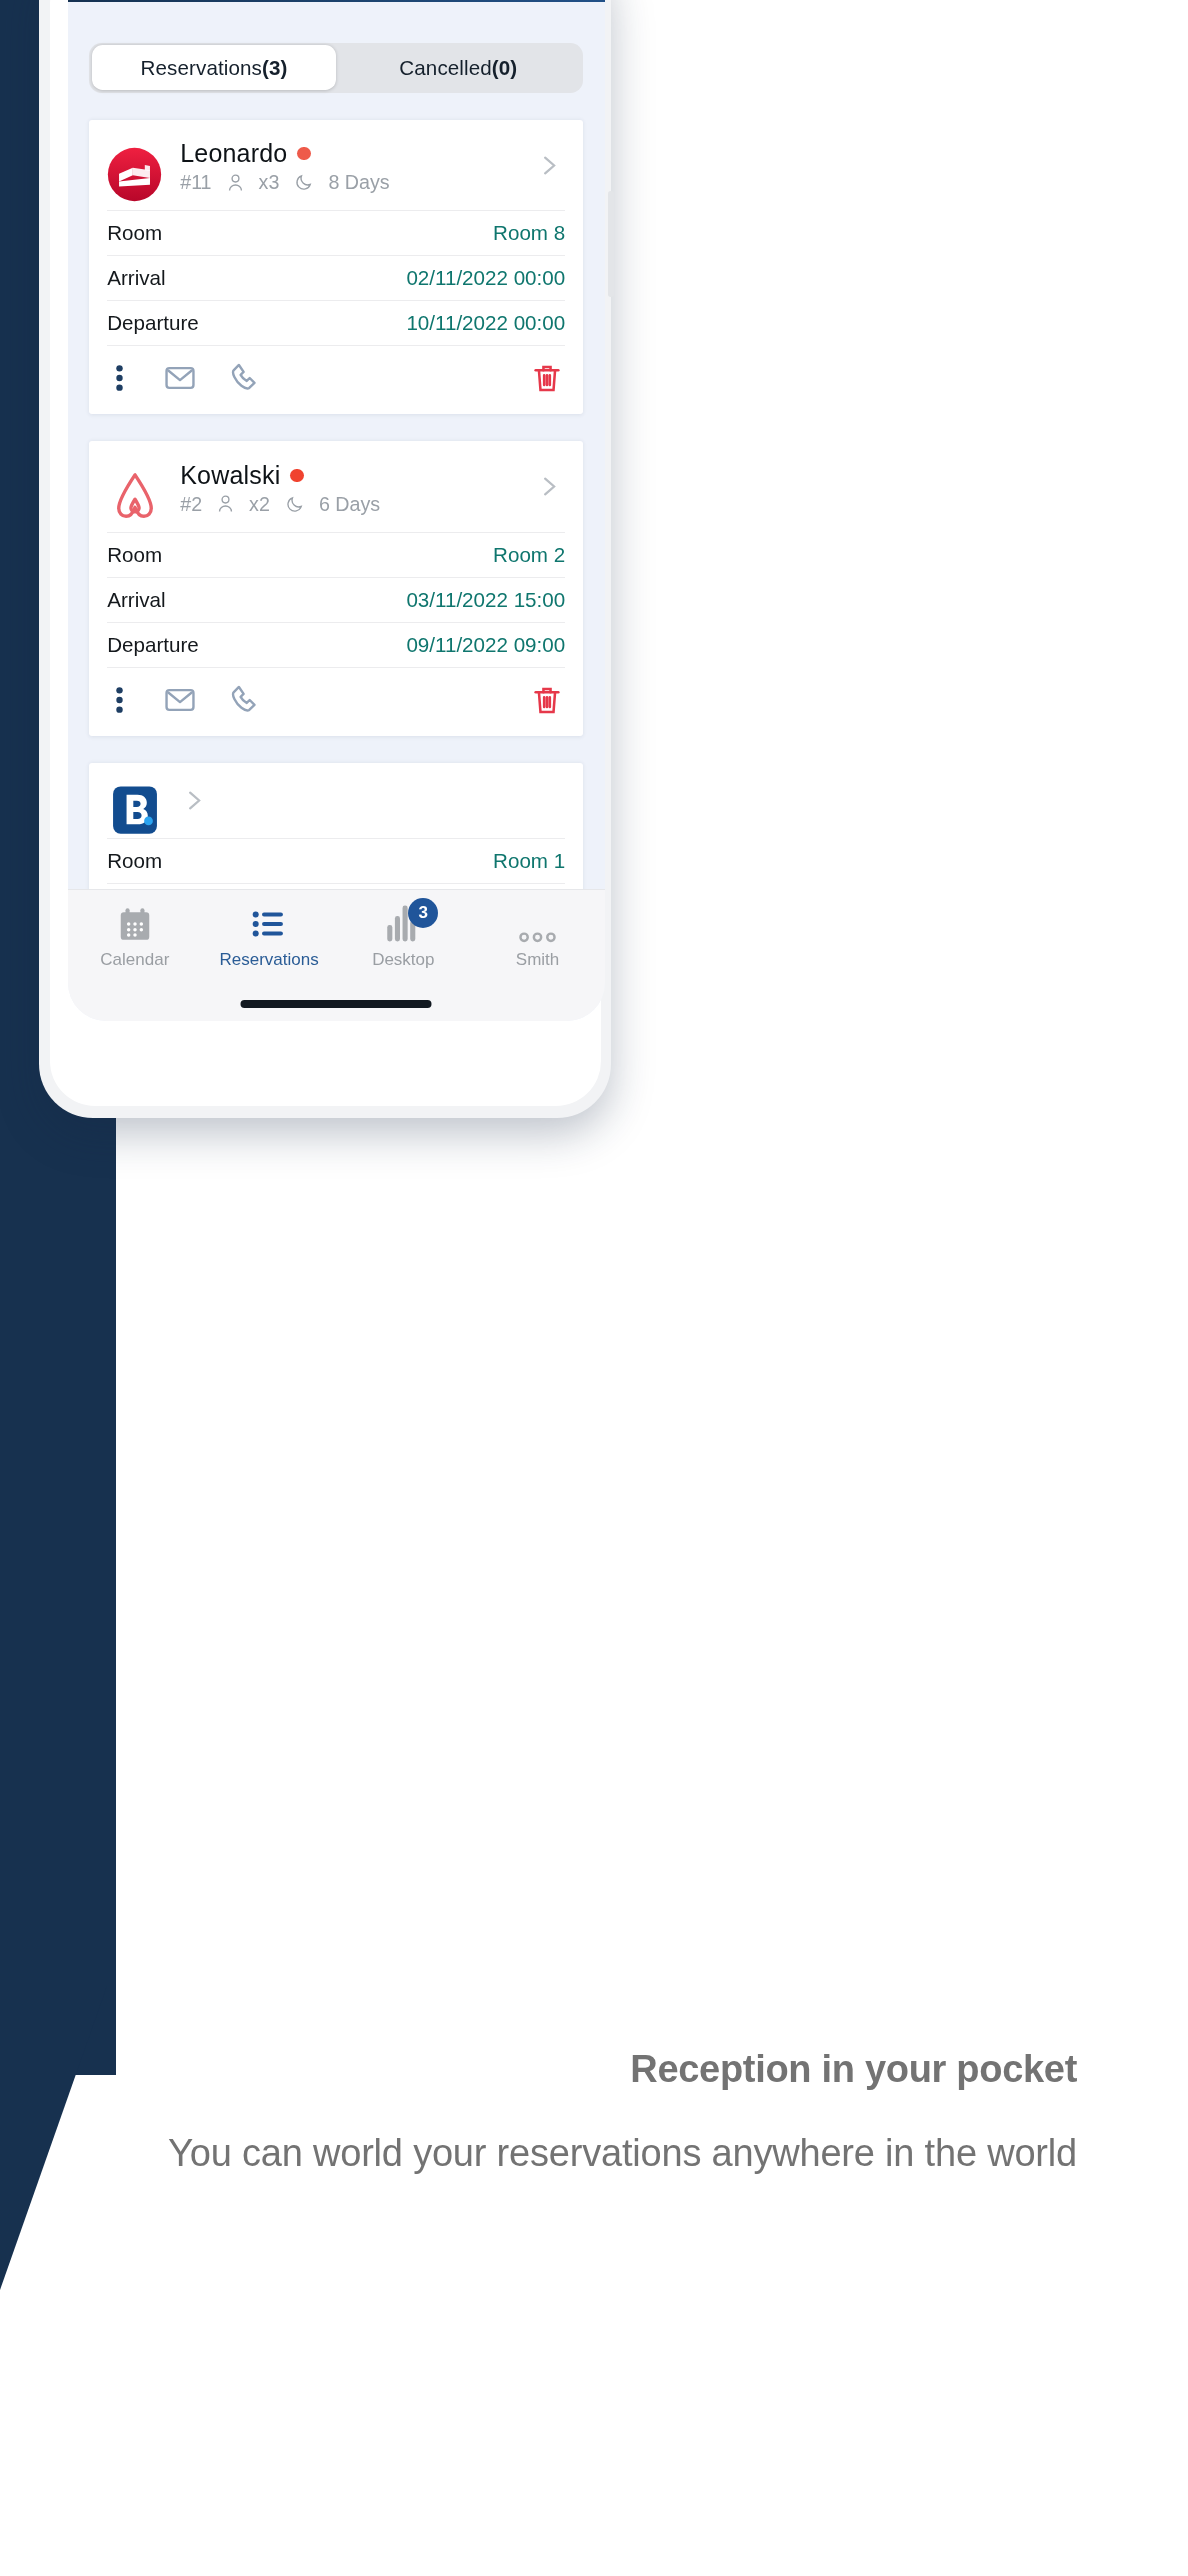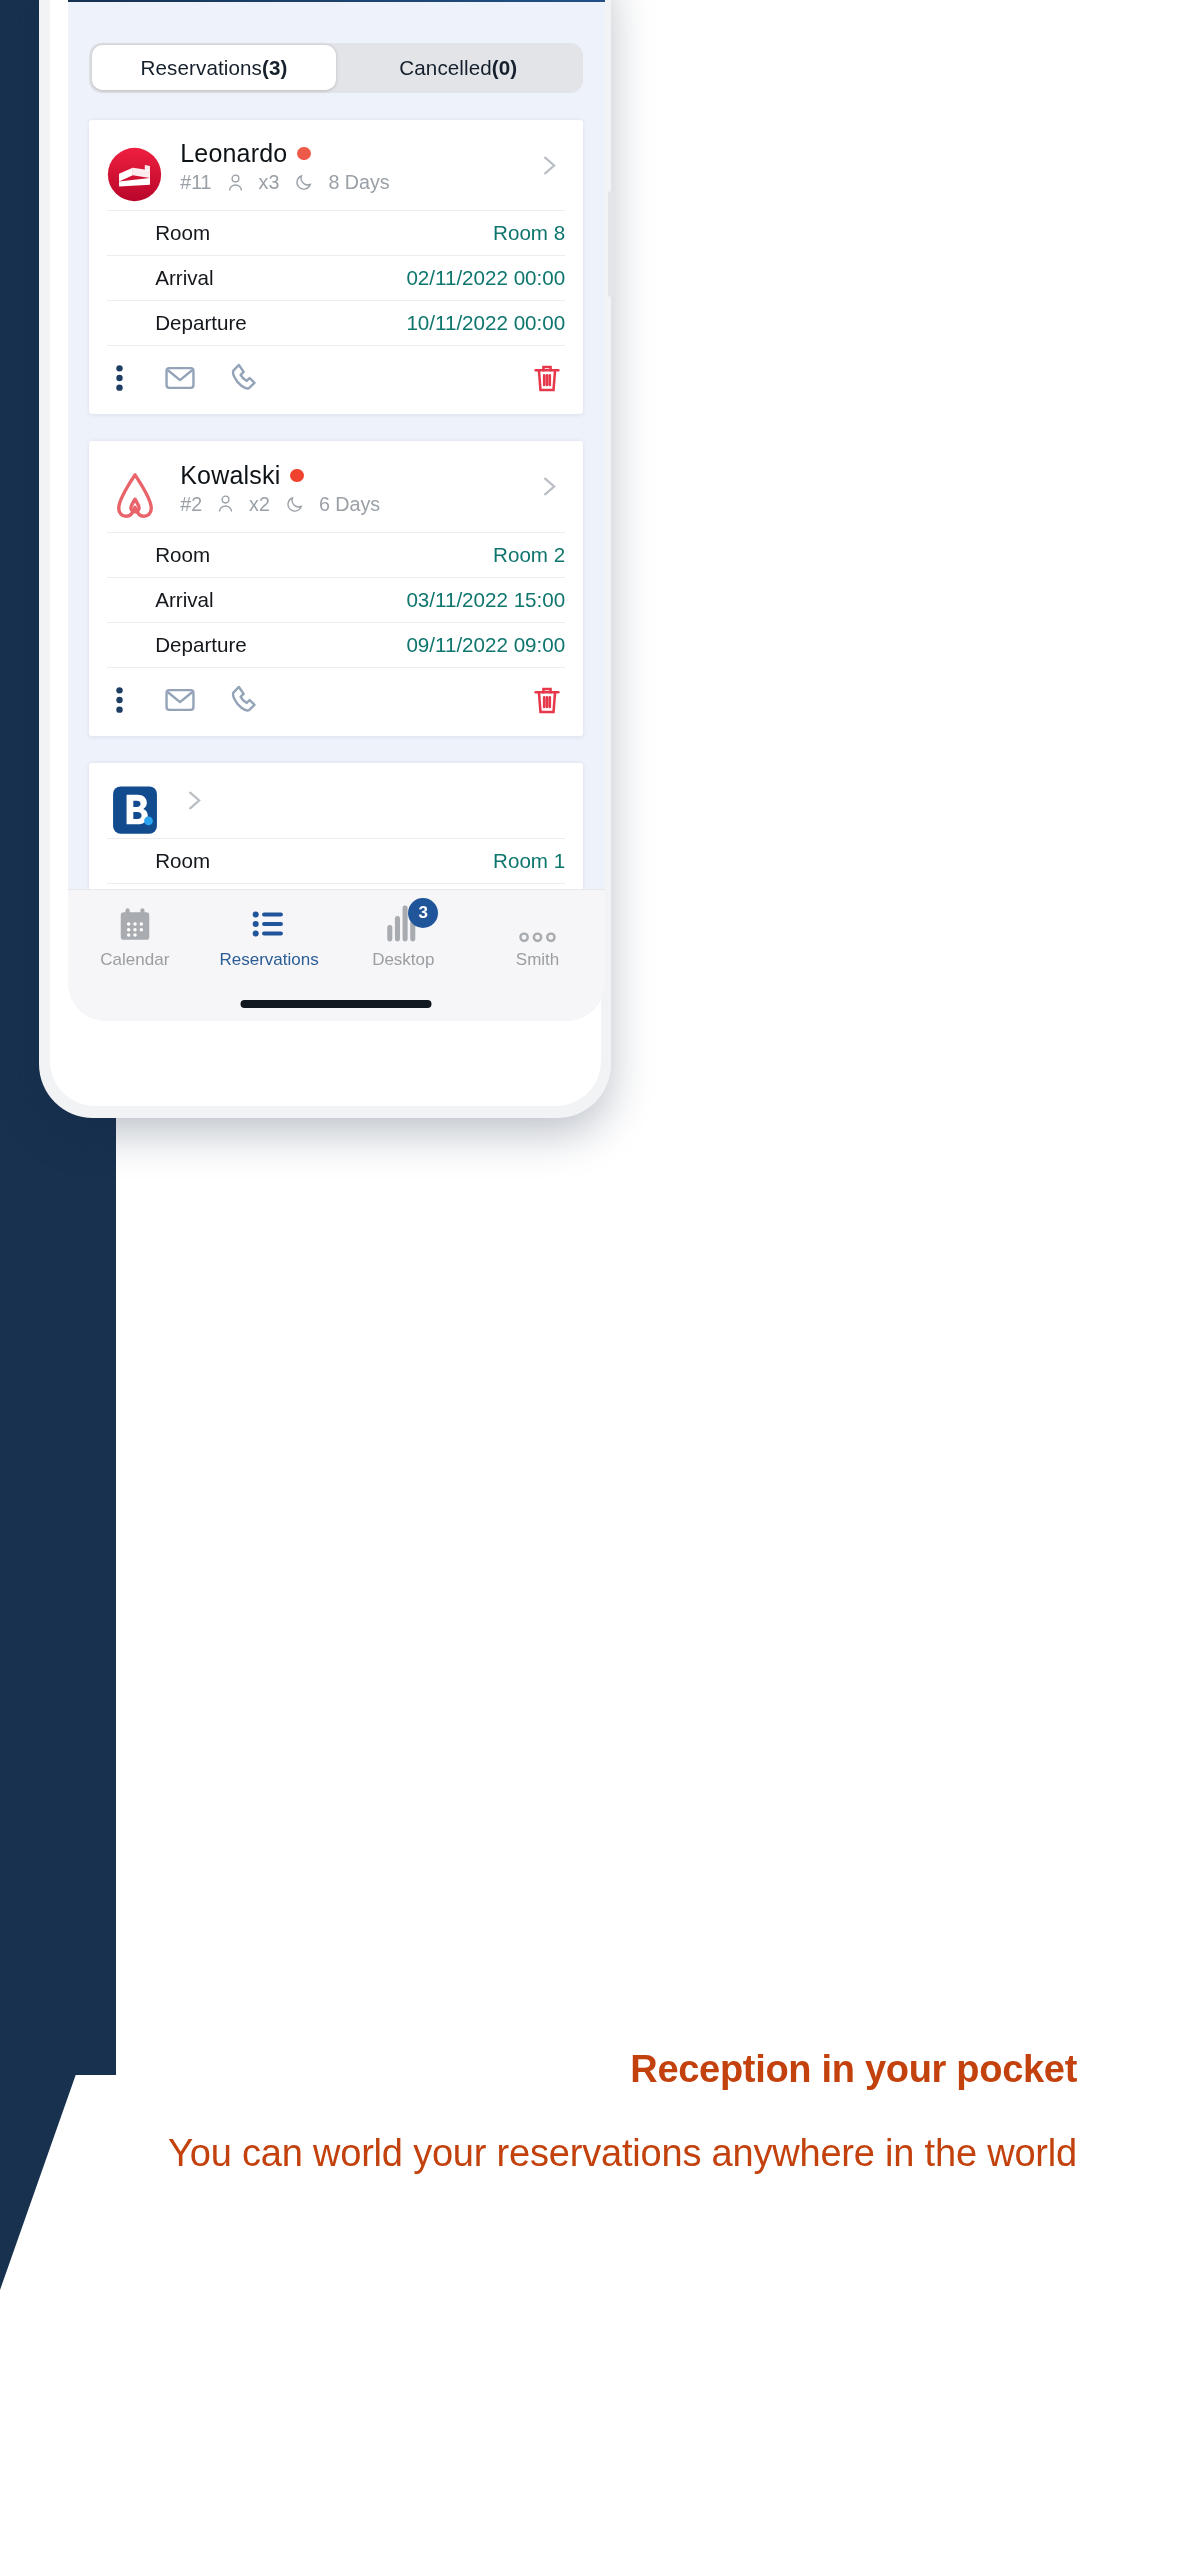--- a/index.html
+++ b/index.html
@@ -125,21 +125,21 @@
              padding-bottom: 16px; }
 
   .card-rows { padding: 0 18px; }
   .det-row {
     display: flex; align-items: center; justify-content: space-between;
     height: 45px;
     border-top: 0.9px solid #ececee;
     font-size: 20.6px;
   }
   .det-row:first-child { border-top: 0.9px solid #ececee; }
-  .det-label { color: #14181c; margin-left: 48px; }
+  .det-label { color: #14181c; }
   .det-value { color: #0f766e; text-align: center; }
 
   .actions-sep { border-top: 0.9px solid #ececee; margin: 0 18px; }
   .card-actions {
     display: flex; align-items: center;
     padding: 14.3px 18px 18px 18px;
     gap: 30px;
   }
   .act-icon { width: 36px; height: 36px; display: flex; align-items: center;
               justify-content: center; color: #93a3b8; }
@@ -176,21 +176,21 @@
     bottom: 12.5px; width: 191px; height: 8px;
     background: #111820; border-radius: 4.5px;
   }
 
   
   #marketing {
     position: absolute; left: 0; top: 2048px;
     width: 1186px;
     text-align: right;
     padding-right: 109px;
-    color: #c2410c;
+    color: #737373;
   }
   #marketing-title {
     font-size: 38px; font-weight: bold; letter-spacing: -0.3px;
   }
   #marketing-sub {
     margin-top: 38px;
     font-size: 38px;
     line-height: 1.28;
     letter-spacing: -0.2px;
   }

